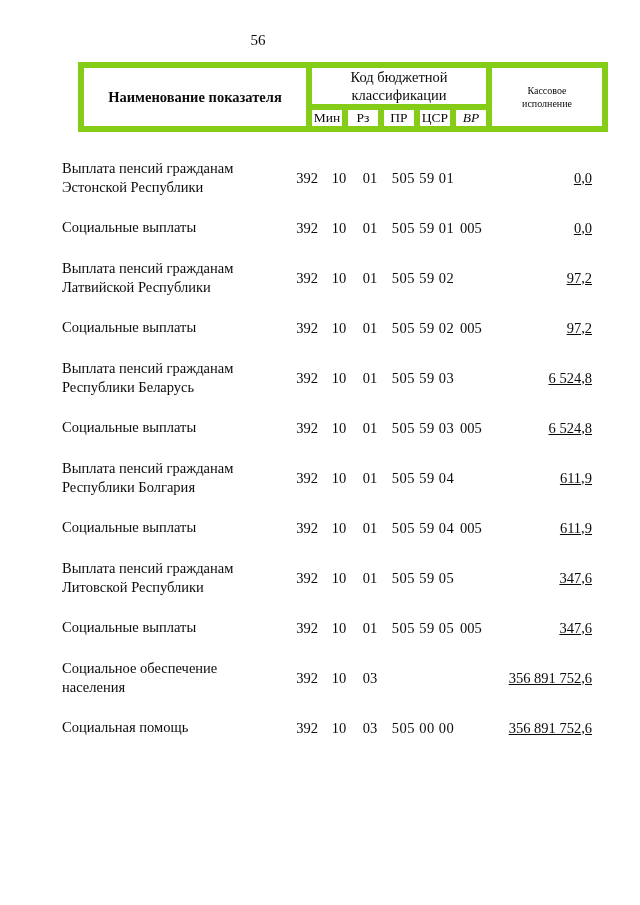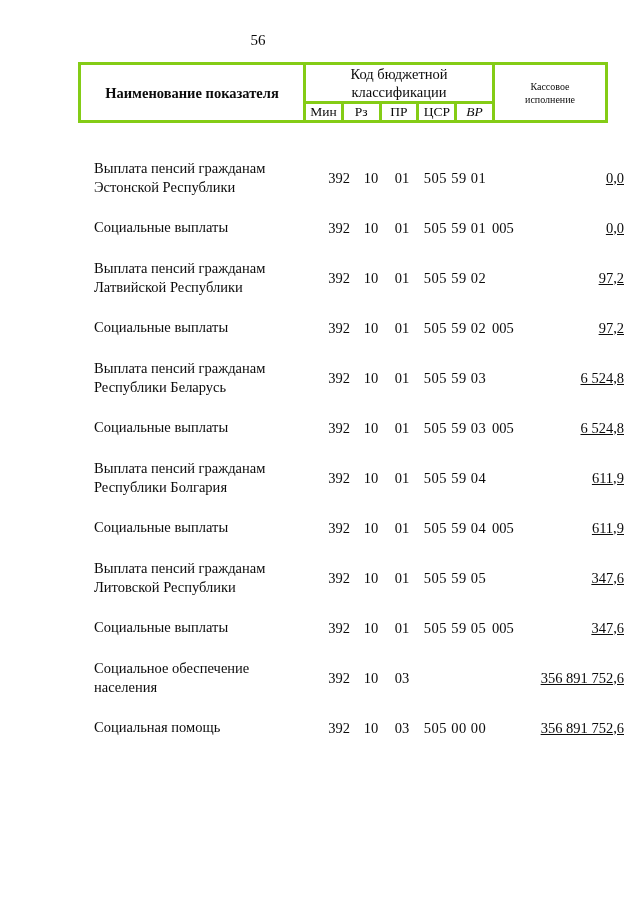--- a/index.html
+++ b/index.html
@@ -35,21 +35,21 @@
     left: 78px;
     width: 530px;
   }
   table.doc {
     border-collapse: collapse;
     width: 530px;
     table-layout: fixed;
     font-size: 14.5px;
   }
   table.doc th, table.doc td {
-    border: 3px solid #84cc16;
+    border: 6px solid #84cc16;
     padding: 0;
     vertical-align: middle;
   }
   .hdr-name {
     width: 222px;
     text-align: center;
     font-weight: bold;
     font-size: 14.5px;
     padding: 4px 6px;
     line-height: 1.25;
@@ -79,21 +79,21 @@
   .c-min { width: 34px; }
   .c-rz  { width: 30px; }
   .c-pr  { width: 32px; }
   .c-csr { width: 74px; }
   .c-vr  { width: 28px; font-style: italic; }
 
   
   .body-rows {
     position: absolute;
     top: 150px;
-    left: 94px;
+    left: 62px;
     width: 530px;
     font-size: 14.5px;
   }
   .row {
     display: flex;
     align-items: center;
     margin-bottom: 0px;
   }
   .row .label {
     width: 228px;

